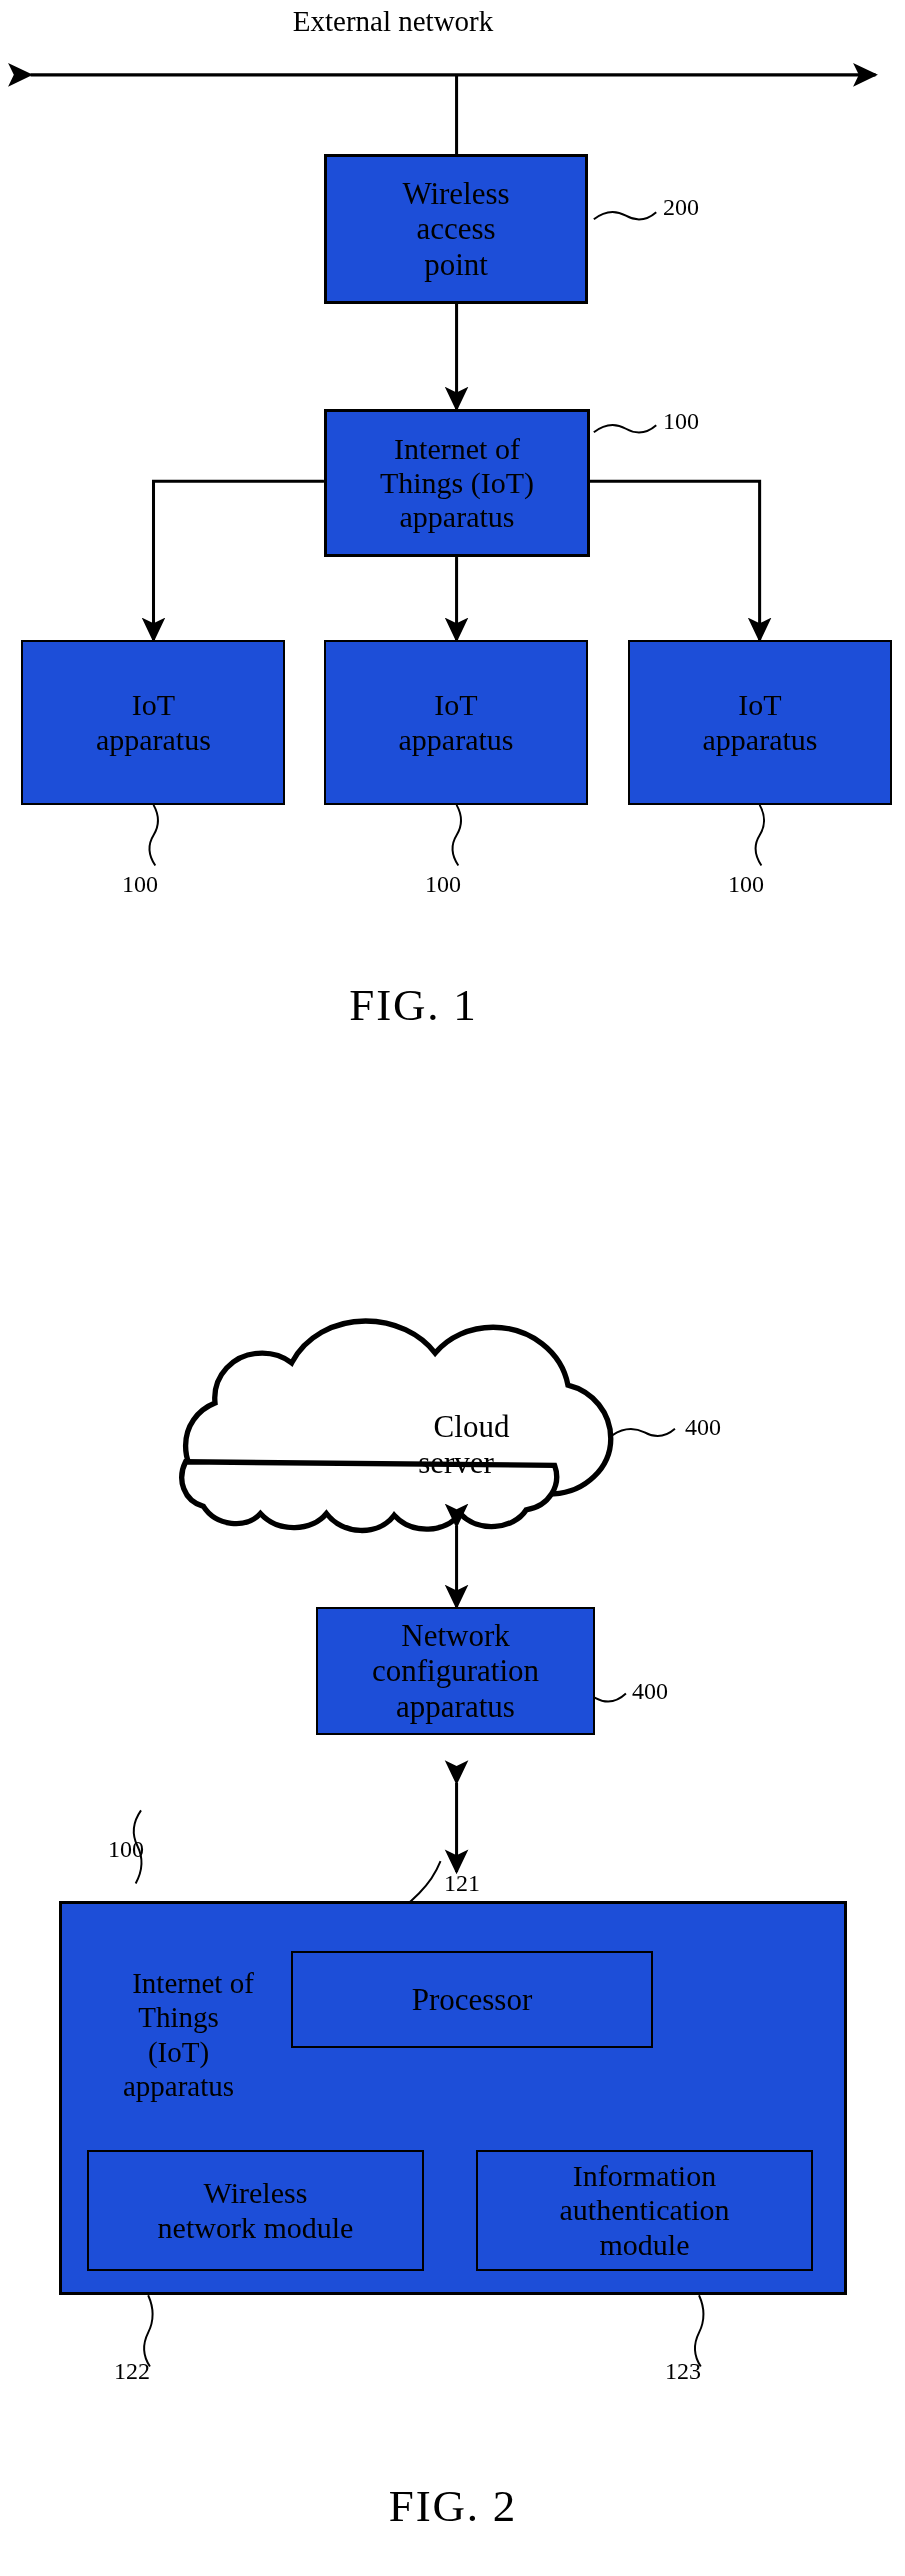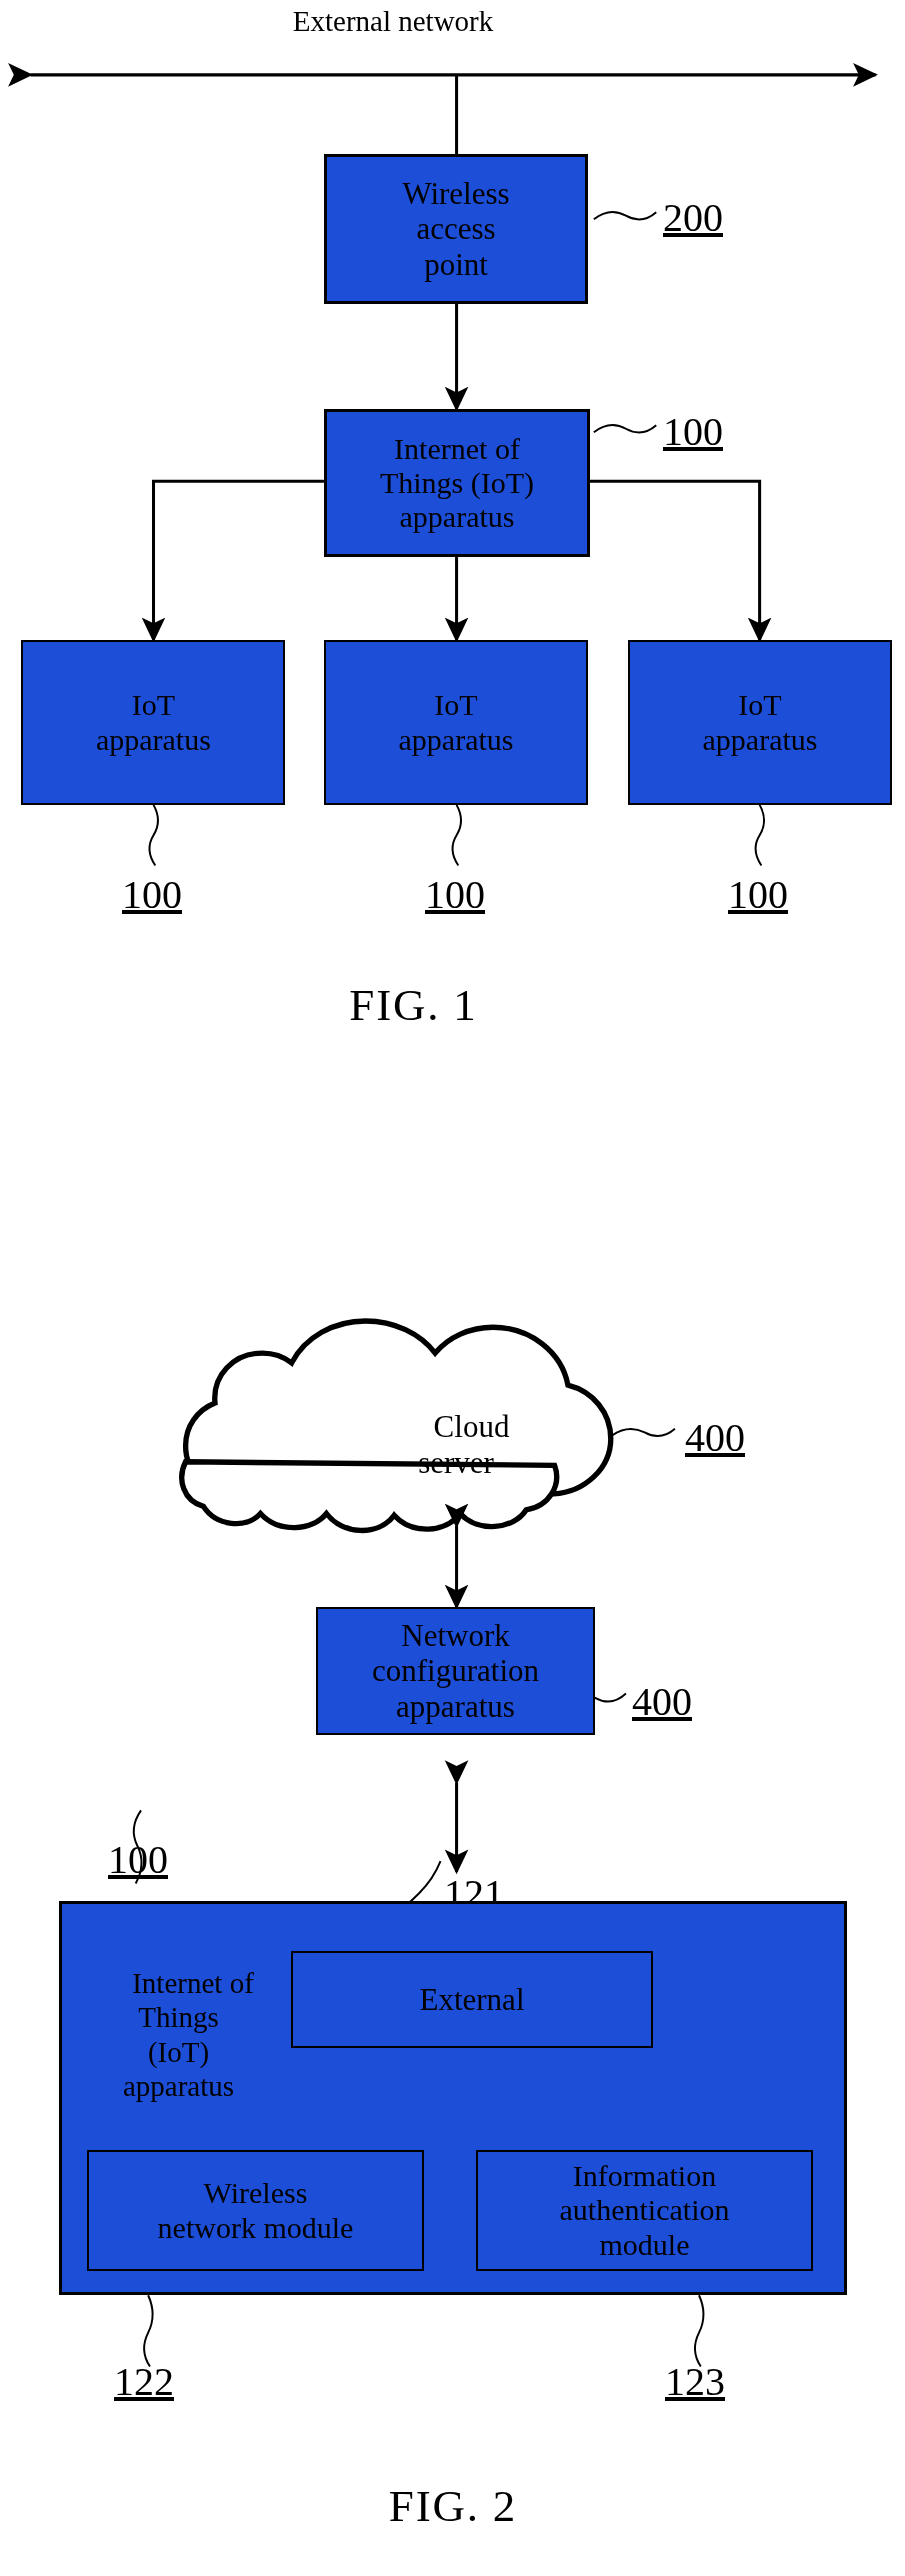--- a/index.html
+++ b/index.html
@@ -41,24 +41,23 @@
 
   
   .label {
     position: absolute;
     white-space: pre;
     text-align: center;
   }
 
   .ref {
     position: absolute;
-    font-size: 40px;
+    font-size: 24px;
     letter-spacing: 0px;
     white-space: pre;
-    text-decoration: underline;
   }
 
   .figcap {
     position: absolute;
     font-size: 45px;
     letter-spacing: 1.8px;
     white-space: pre;
     text-align: center;
   }
 
@@ -231,21 +230,21 @@
   <div class="box box-outer" style="left:59px;top:1901px;width:788px;height:394px;display:block;"></div>
 
   <div class="label" style="left:78px;top:1932px;width:201px;font-size:29px;line-height:1.18;text-align:center;">
     <span style="white-space:pre-line;">Internet of
 Things
 (IoT)
 apparatus</span>
   </div>
 
   <div class="box" style="left:291px;top:1951px;width:362px;height:97px;font-size:31px;">
-    <span style="white-space:pre-line;">External</span>
+    <span style="white-space:pre-line;">Processor</span>
   </div>
 
   <div class="box" style="left:87px;top:2150px;width:337px;height:121px;font-size:30px;">
     <span style="white-space:pre-line;">Wireless
 network module</span>
   </div>
 
   <div class="box" style="left:476px;top:2150px;width:337px;height:121px;font-size:30px;">
     <span style="white-space:pre-line;">Information
 authentication

